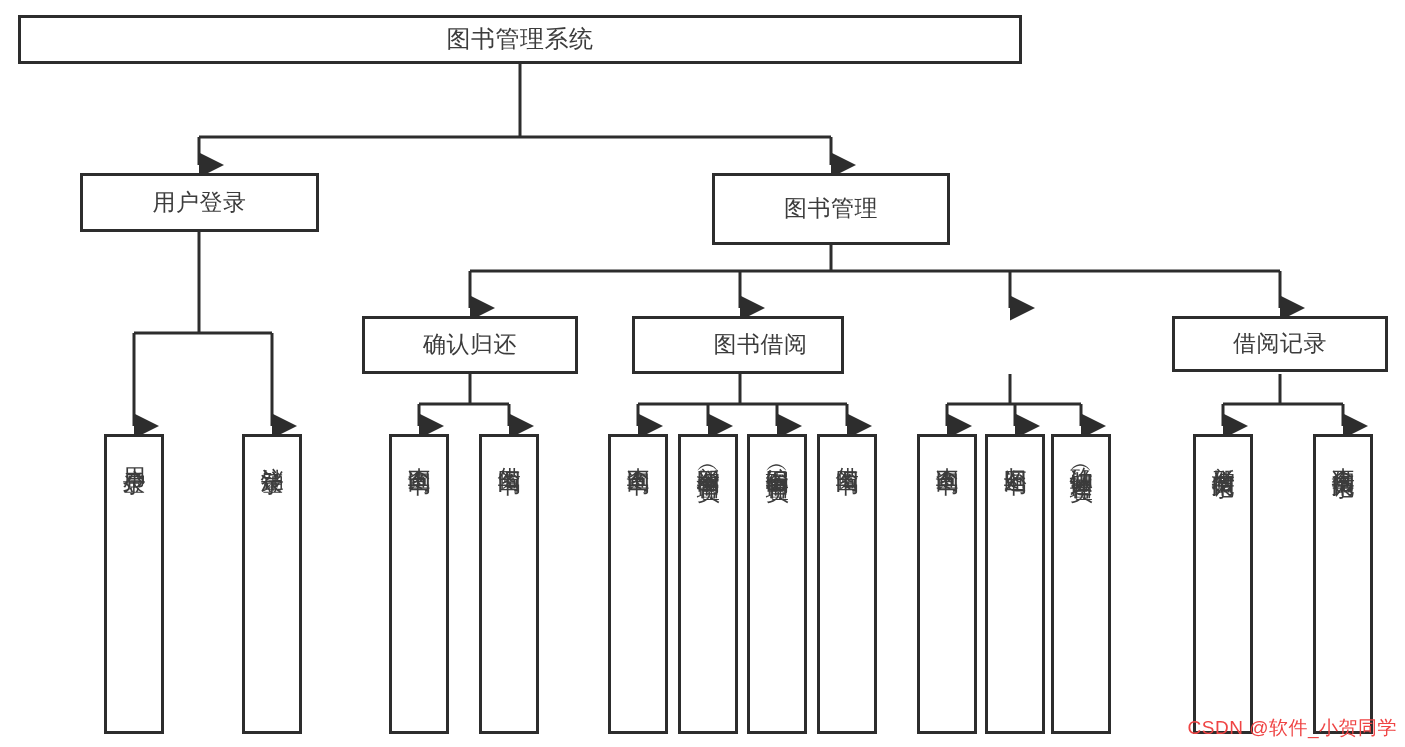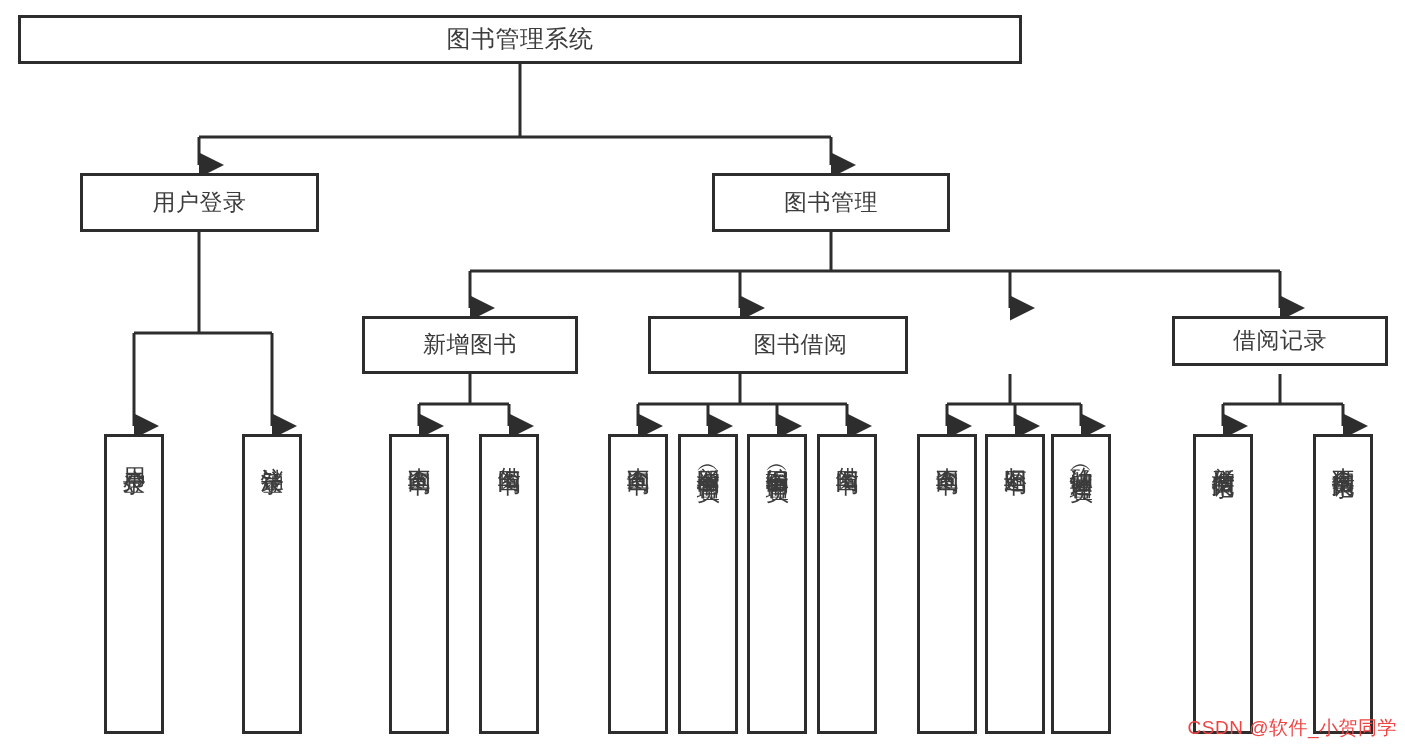--- a/index.html
+++ b/index.html
@@ -126,31 +126,31 @@
     </g>
   </svg>
 
   <div class="node horiz root" style="left: 18px; top: 15px; width: 1004px; height: 49px;">
     <span class="label">图书管理系统</span>
   </div>
 
   <div class="node horiz" style="left: 80px; top: 173px; width: 239px; height: 59px;">
     <span class="label">用户登录</span>
   </div>
-  <div class="node horiz" style="left: 712px; top: 173px; width: 238px; height: 59px;">
+  <div class="node horiz" style="left: 712px; top: 173px; width: 238px; height: 72px;">
     <span class="label">图书管理</span>
   </div>
 
   <div class="node horiz" style="left: 362px; top: 316px; width: 216px; height: 58px;">
-    <span class="label">新增图书</span>
+    <span class="label">确认归还</span>
   </div>
-  <div class="node horiz" style="left: 648px; top: 316px; width: 260px; height: 58px; padding-left: 45px;">
+  <div class="node horiz" style="left: 632px; top: 316px; width: 212px; height: 58px; padding-left: 45px;">
     <span class="label">图书借阅</span>
   </div>
-  <div class="node horiz" style="left: 1172px; top: 316px; width: 216px; height: 50px;">
+  <div class="node horiz" style="left: 1172px; top: 316px; width: 216px; height: 56px;">
     <span class="label">借阅记录</span>
   </div>
 
   <div class="node vert" style="left: 104px; top: 434px; width: 60px; height: 300px;">
     <span class="label">用户登录</span>
   </div>
   <div class="node vert" style="left: 242px; top: 434px; width: 60px; height: 300px;">
     <span class="label">注销登录</span>
   </div>
   <div class="node vert" style="left: 389px; top: 434px; width: 60px; height: 300px;">

